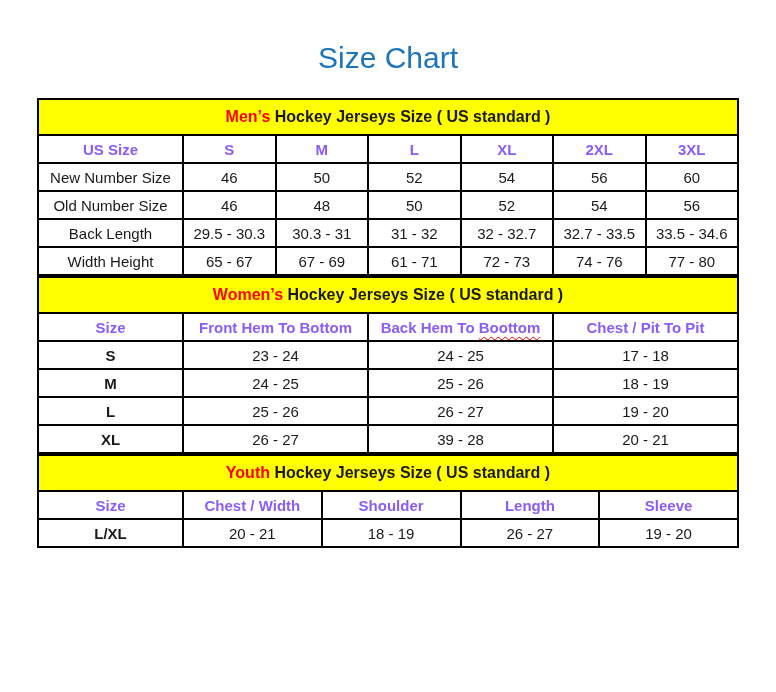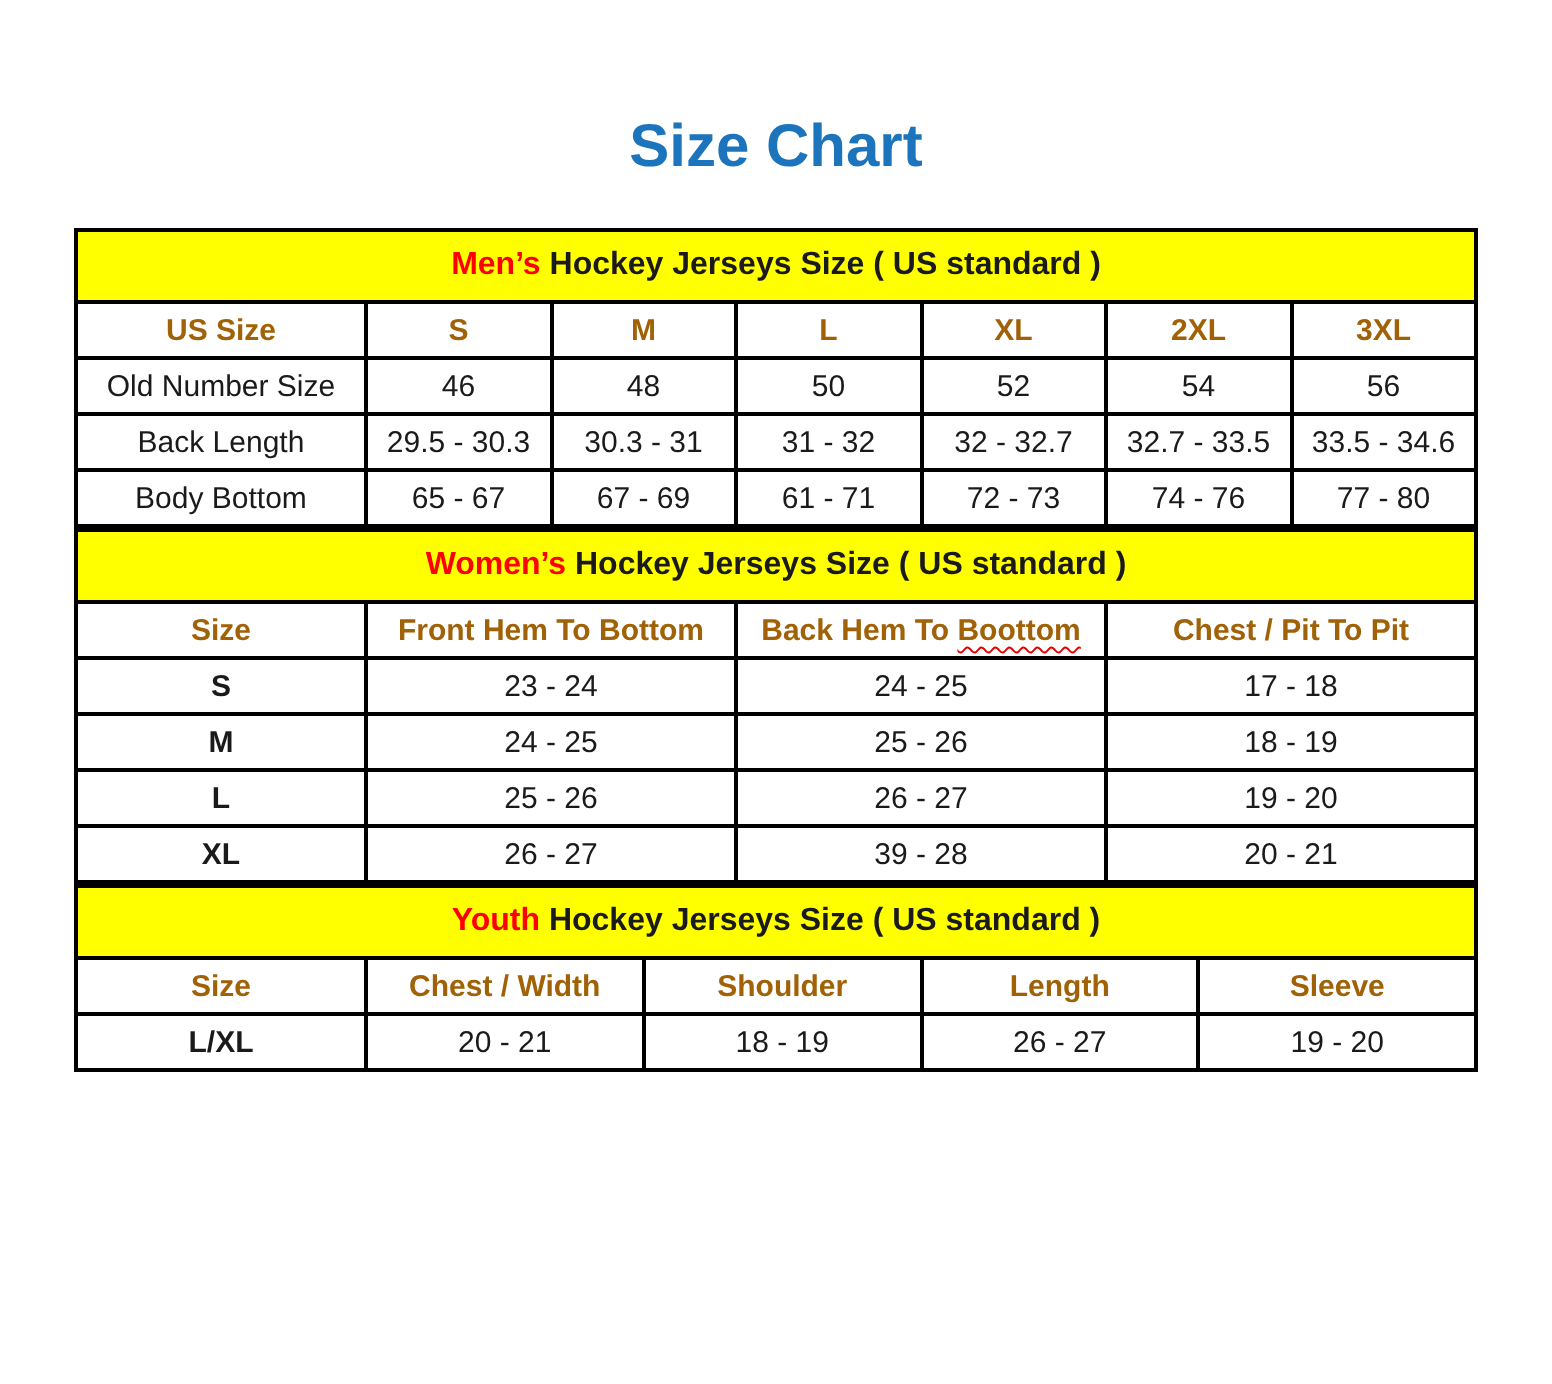--- a/index.html
+++ b/index.html
@@ -9,25 +9,25 @@
   }
   body {
     width: 776px;
     height: 692px;
     font-family: "Liberation Sans", sans-serif;
     color: #1a1a1a;
     overflow: hidden;
   }
   .page-title {
     margin: 0;
-    padding-top: 56px;
+    padding-top: 40px;
     height: 44px;
     text-align: center;
     font-size: 30px;
-    font-weight: 700;
+    font-weight: 400;
     color: #1b74bc;
     line-height: 1.2;
   }
   .chart-wrap {
     width: 702px;
     margin: 14px auto 0 auto;
   }
   table {
     border-collapse: collapse;
     table-layout: fixed;
@@ -46,21 +46,21 @@
     background: #ffff00;
     height: 34px;
     font-size: 16px;
     font-weight: 700;
     color: #1a1a1a;
   }
   .banner .hl { color: #ff0000; }
   th.head {
     height: 26px;
     font-weight: 700;
-    color: #a16207;
+    color: #8b5cf6;
   }
   td.cell {
     height: 26px;
     font-weight: 400;
   }
   td.cell.rowlabel-plain { font-weight: 400; }
   td.cell.rowlabel-bold  { font-weight: 700; }
   .misspell {
     text-decoration: underline wavy #e00000;
     text-decoration-thickness: 1px;
@@ -91,39 +91,48 @@
     <tr>
       <th class="head">US Size</th>
       <th class="head">S</th>
       <th class="head">M</th>
       <th class="head">L</th>
       <th class="head">XL</th>
       <th class="head">2XL</th>
       <th class="head">3XL</th>
     </tr>
     <tr>
+      <td class="cell rowlabel-plain">New Number Size</td>
+      <td class="cell">46</td>
+      <td class="cell">50</td>
+      <td class="cell">52</td>
+      <td class="cell">54</td>
+      <td class="cell">56</td>
+      <td class="cell">60</td>
+    </tr>
+    <tr>
       <td class="cell rowlabel-plain">Old Number Size</td>
       <td class="cell">46</td>
       <td class="cell">48</td>
       <td class="cell">50</td>
       <td class="cell">52</td>
       <td class="cell">54</td>
       <td class="cell">56</td>
     </tr>
     <tr>
       <td class="cell rowlabel-plain">Back Length</td>
       <td class="cell">29.5 - 30.3</td>
       <td class="cell">30.3 - 31</td>
       <td class="cell">31 - 32</td>
       <td class="cell">32 - 32.7</td>
       <td class="cell">32.7 - 33.5</td>
       <td class="cell">33.5 - 34.6</td>
     </tr>
     <tr>
-      <td class="cell rowlabel-plain">Body Bottom</td>
+      <td class="cell rowlabel-plain">Width Height</td>
       <td class="cell">65 - 67</td>
       <td class="cell">67 - 69</td>
       <td class="cell">61 - 71</td>
       <td class="cell">72 - 73</td>
       <td class="cell">74 - 76</td>
       <td class="cell">77 - 80</td>
     </tr>
   </tbody>
     </table>
 

